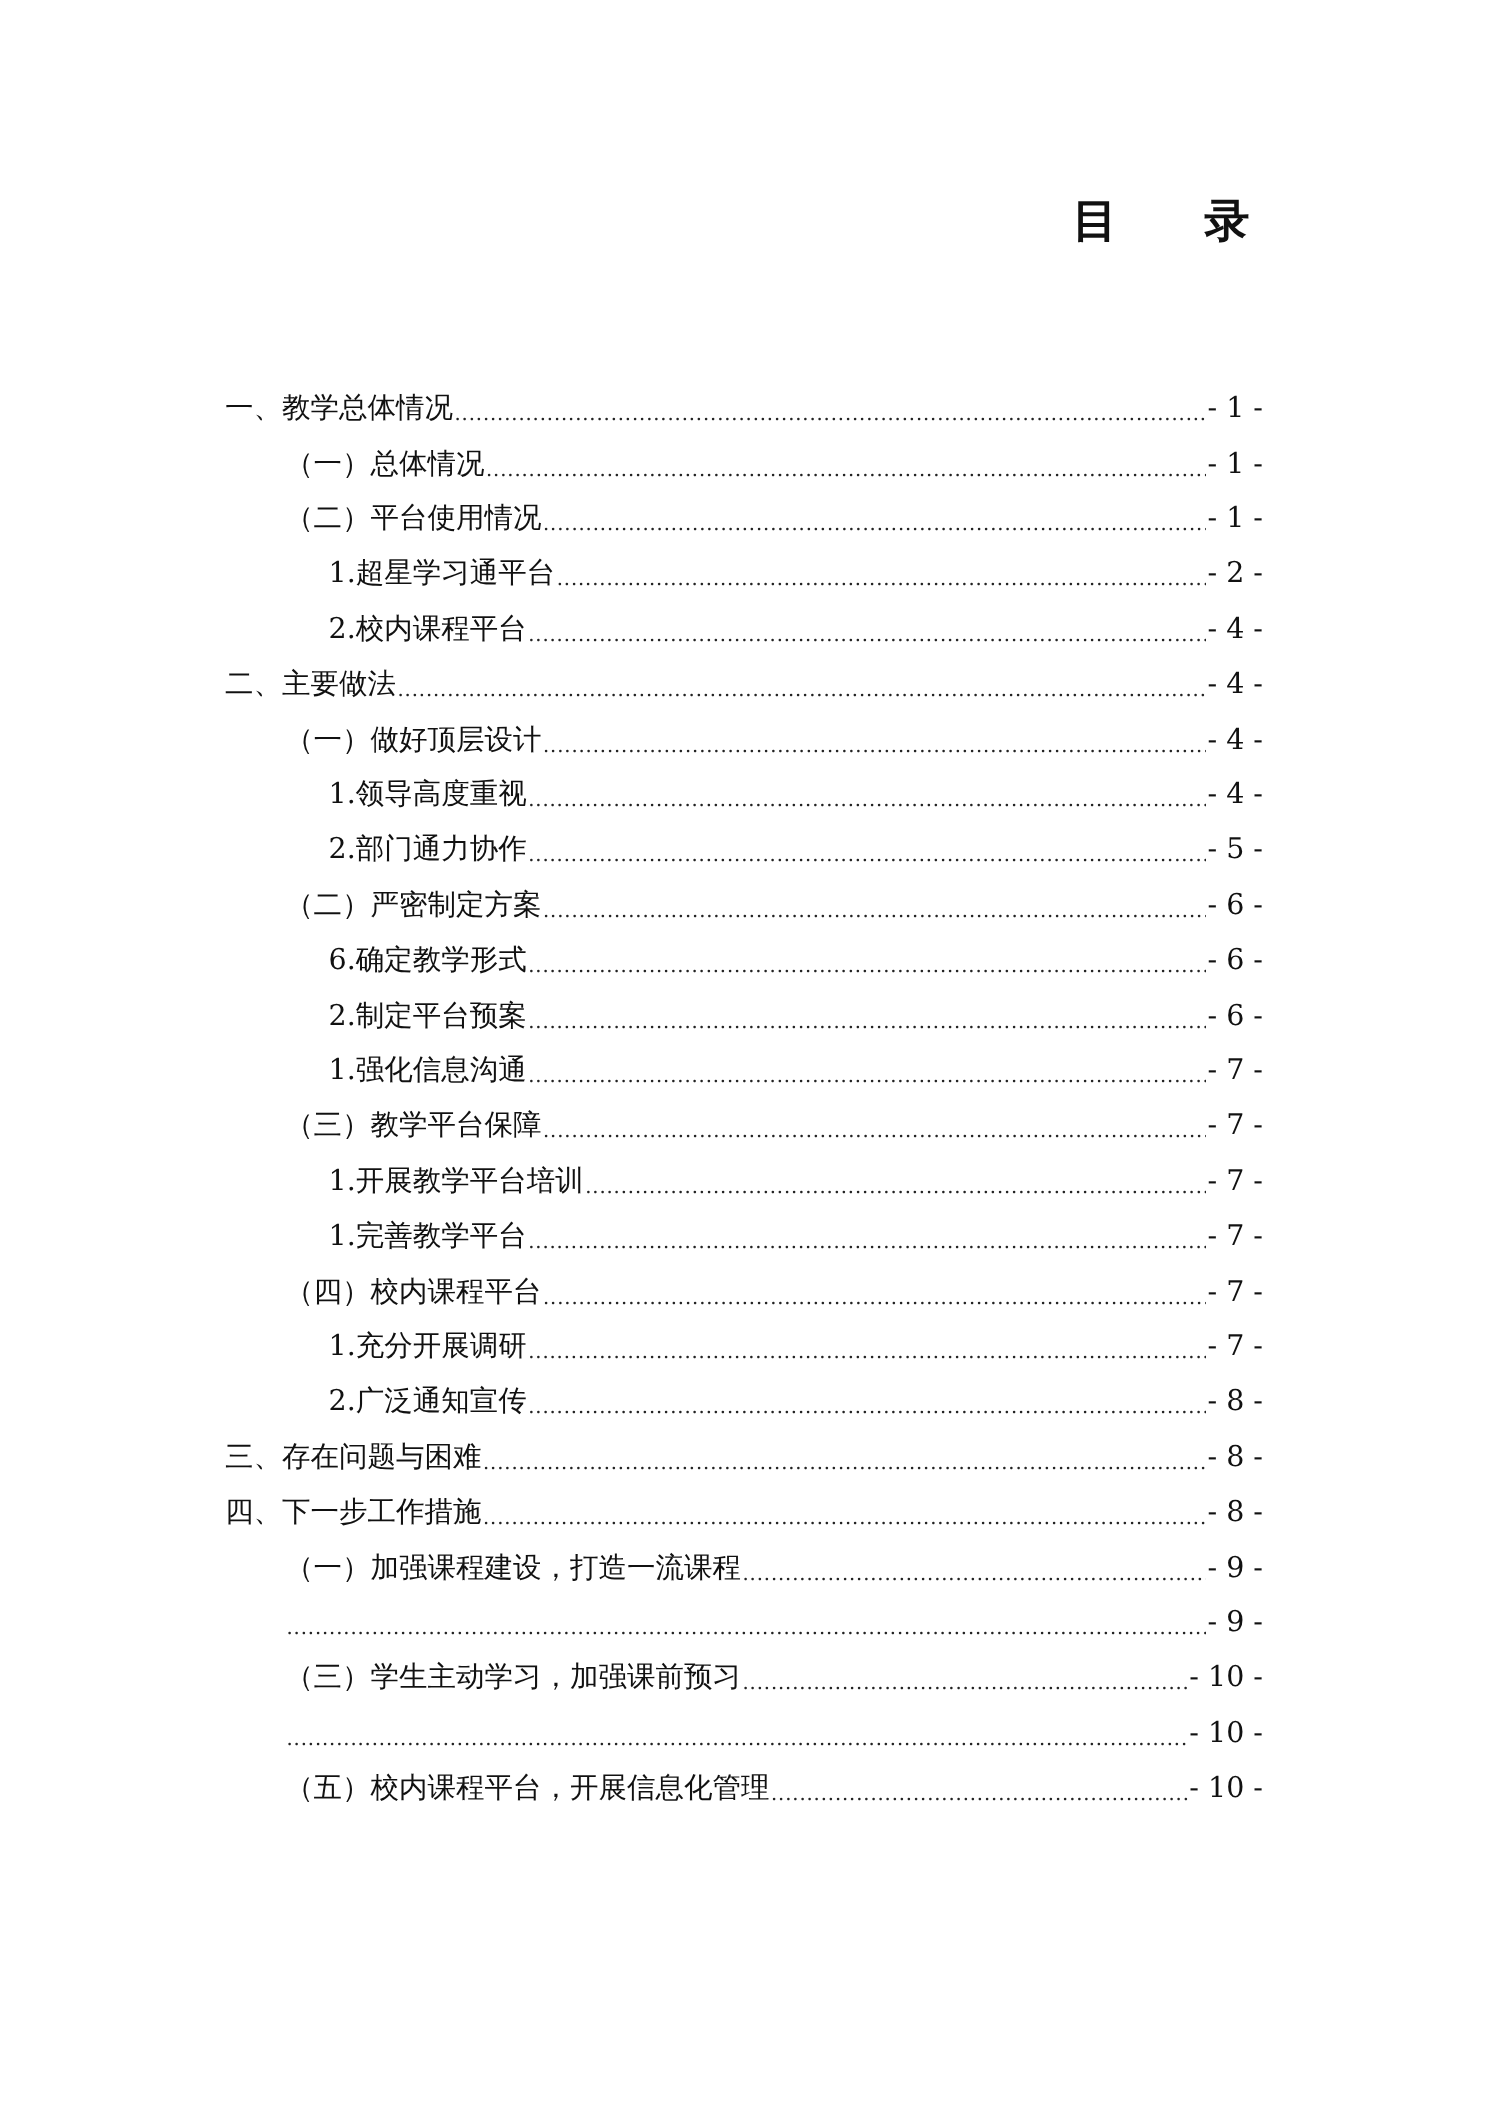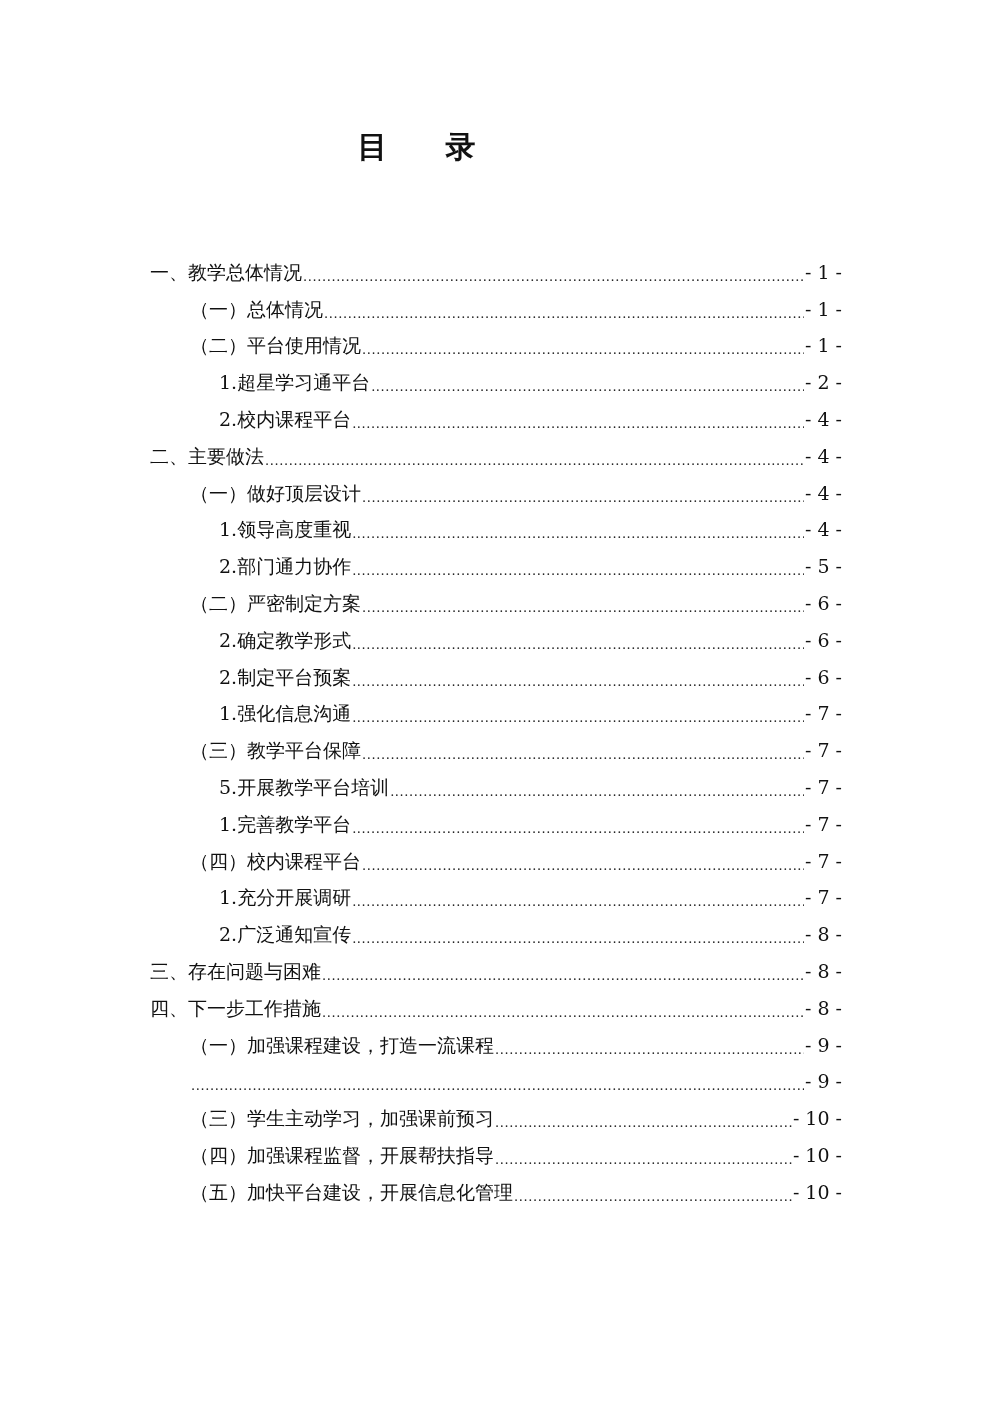--- a/index.html
+++ b/index.html
@@ -1,18 +1,18 @@
 <!DOCTYPE html>
 <html><head>
 <meta charset="utf-8">
 <style>
   html, body { margin: 0; padding: 0; background: #ffffff; }
   body { width: 992px; height: 1403px; position: relative; overflow: hidden;
          font-family: "DejaVu Serif", "Liberation Serif", serif; color: #111; }
-  .title { position: absolute; top: 127px; left: 0; width: 833px; text-align: center;
+  .title { position: absolute; top: 127px; left: 0; width: 833px; text-align: right;
            font-size: 30px; font-weight: bold; letter-spacing: 0; }
   .title span { display: inline-block; }
   .title .gap { width: 58px; }
   .toc { position: absolute; top: 254px; left: 150px; width: 692px; }
   .toc-row { position: relative; height: 36.8px; display: flex; align-items: center;
              font-size: 19px; line-height: 1; }
   .toc-row.l1 { padding-left: 0; }
   .toc-row.l2 { padding-left: 40px; }
   .toc-row.l3 { padding-left: 69px; justify-content: center; }
   .toc-label { white-space: nowrap; flex: 0 0 auto; }
@@ -72,41 +72,41 @@
       <span class="toc-label">2.部门通力协作</span>
       <span class="toc-dots">................................................................................................................................................................................................................................................................................................................................................................................................................</span>
       <span class="toc-page">- 5 -</span>
     </div>
     <div class="toc-row l2">
       <span class="toc-label">（二）严密制定方案</span>
       <span class="toc-dots">................................................................................................................................................................................................................................................................................................................................................................................................................</span>
       <span class="toc-page">- 6 -</span>
     </div>
     <div class="toc-row l3">
-      <span class="toc-label">2.确定教学形式</span>
+      <span class="toc-label">6.确定教学形式</span>
       <span class="toc-dots">................................................................................................................................................................................................................................................................................................................................................................................................................</span>
       <span class="toc-page">- 6 -</span>
     </div>
     <div class="toc-row l3">
       <span class="toc-label">2.制定平台预案</span>
       <span class="toc-dots">................................................................................................................................................................................................................................................................................................................................................................................................................</span>
       <span class="toc-page">- 6 -</span>
     </div>
     <div class="toc-row l3">
       <span class="toc-label">1.强化信息沟通</span>
       <span class="toc-dots">................................................................................................................................................................................................................................................................................................................................................................................................................</span>
       <span class="toc-page">- 7 -</span>
     </div>
     <div class="toc-row l2">
       <span class="toc-label">（三）教学平台保障</span>
       <span class="toc-dots">................................................................................................................................................................................................................................................................................................................................................................................................................</span>
       <span class="toc-page">- 7 -</span>
     </div>
     <div class="toc-row l3">
-      <span class="toc-label">5.开展教学平台培训</span>
+      <span class="toc-label">1.开展教学平台培训</span>
       <span class="toc-dots">................................................................................................................................................................................................................................................................................................................................................................................................................</span>
       <span class="toc-page">- 7 -</span>
     </div>
     <div class="toc-row l3">
       <span class="toc-label">1.完善教学平台</span>
       <span class="toc-dots">................................................................................................................................................................................................................................................................................................................................................................................................................</span>
       <span class="toc-page">- 7 -</span>
     </div>
     <div class="toc-row l2">
       <span class="toc-label">（四）校内课程平台</span>
@@ -141,22 +141,21 @@
     <div class="toc-row l2">
       <span class="toc-dots">................................................................................................................................................................................................................................................................................................................................................................................................................</span>
       <span class="toc-page">- 9 -</span>
     </div>
     <div class="toc-row l2">
       <span class="toc-label">（三）学生主动学习，加强课前预习</span>
       <span class="toc-dots">................................................................................................................................................................................................................................................................................................................................................................................................................</span>
       <span class="toc-page">- 10 -</span>
     </div>
     <div class="toc-row l2">
-      <span class="toc-label">（四）加强课程监督，开展帮扶指导</span>
       <span class="toc-dots">................................................................................................................................................................................................................................................................................................................................................................................................................</span>
       <span class="toc-page">- 10 -</span>
     </div>
     <div class="toc-row l2">
-      <span class="toc-label">（五）加快平台建设，开展信息化管理</span>
+      <span class="toc-label">（五）校内课程平台，开展信息化管理</span>
       <span class="toc-dots">................................................................................................................................................................................................................................................................................................................................................................................................................</span>
       <span class="toc-page">- 10 -</span>
     </div>
   </div>
 
 </body></html>

